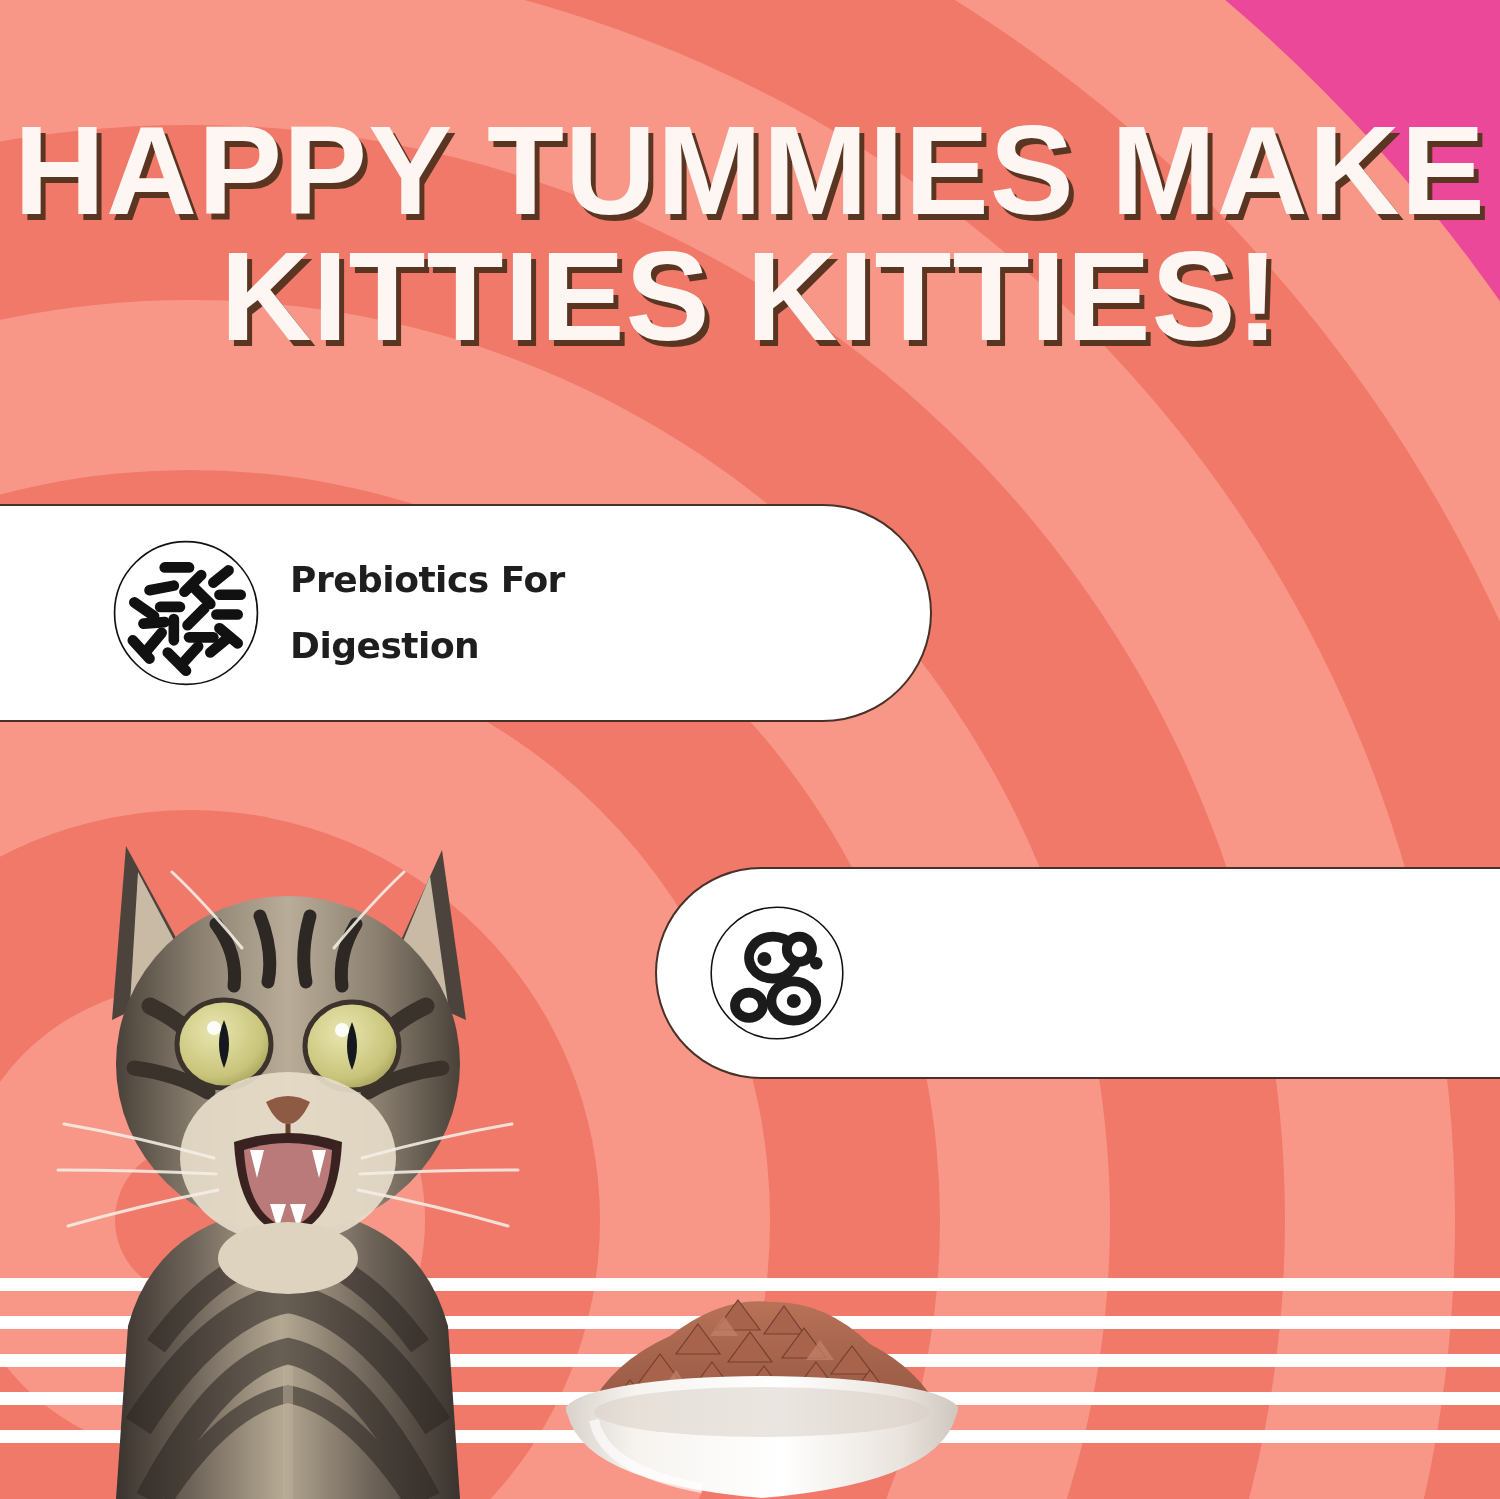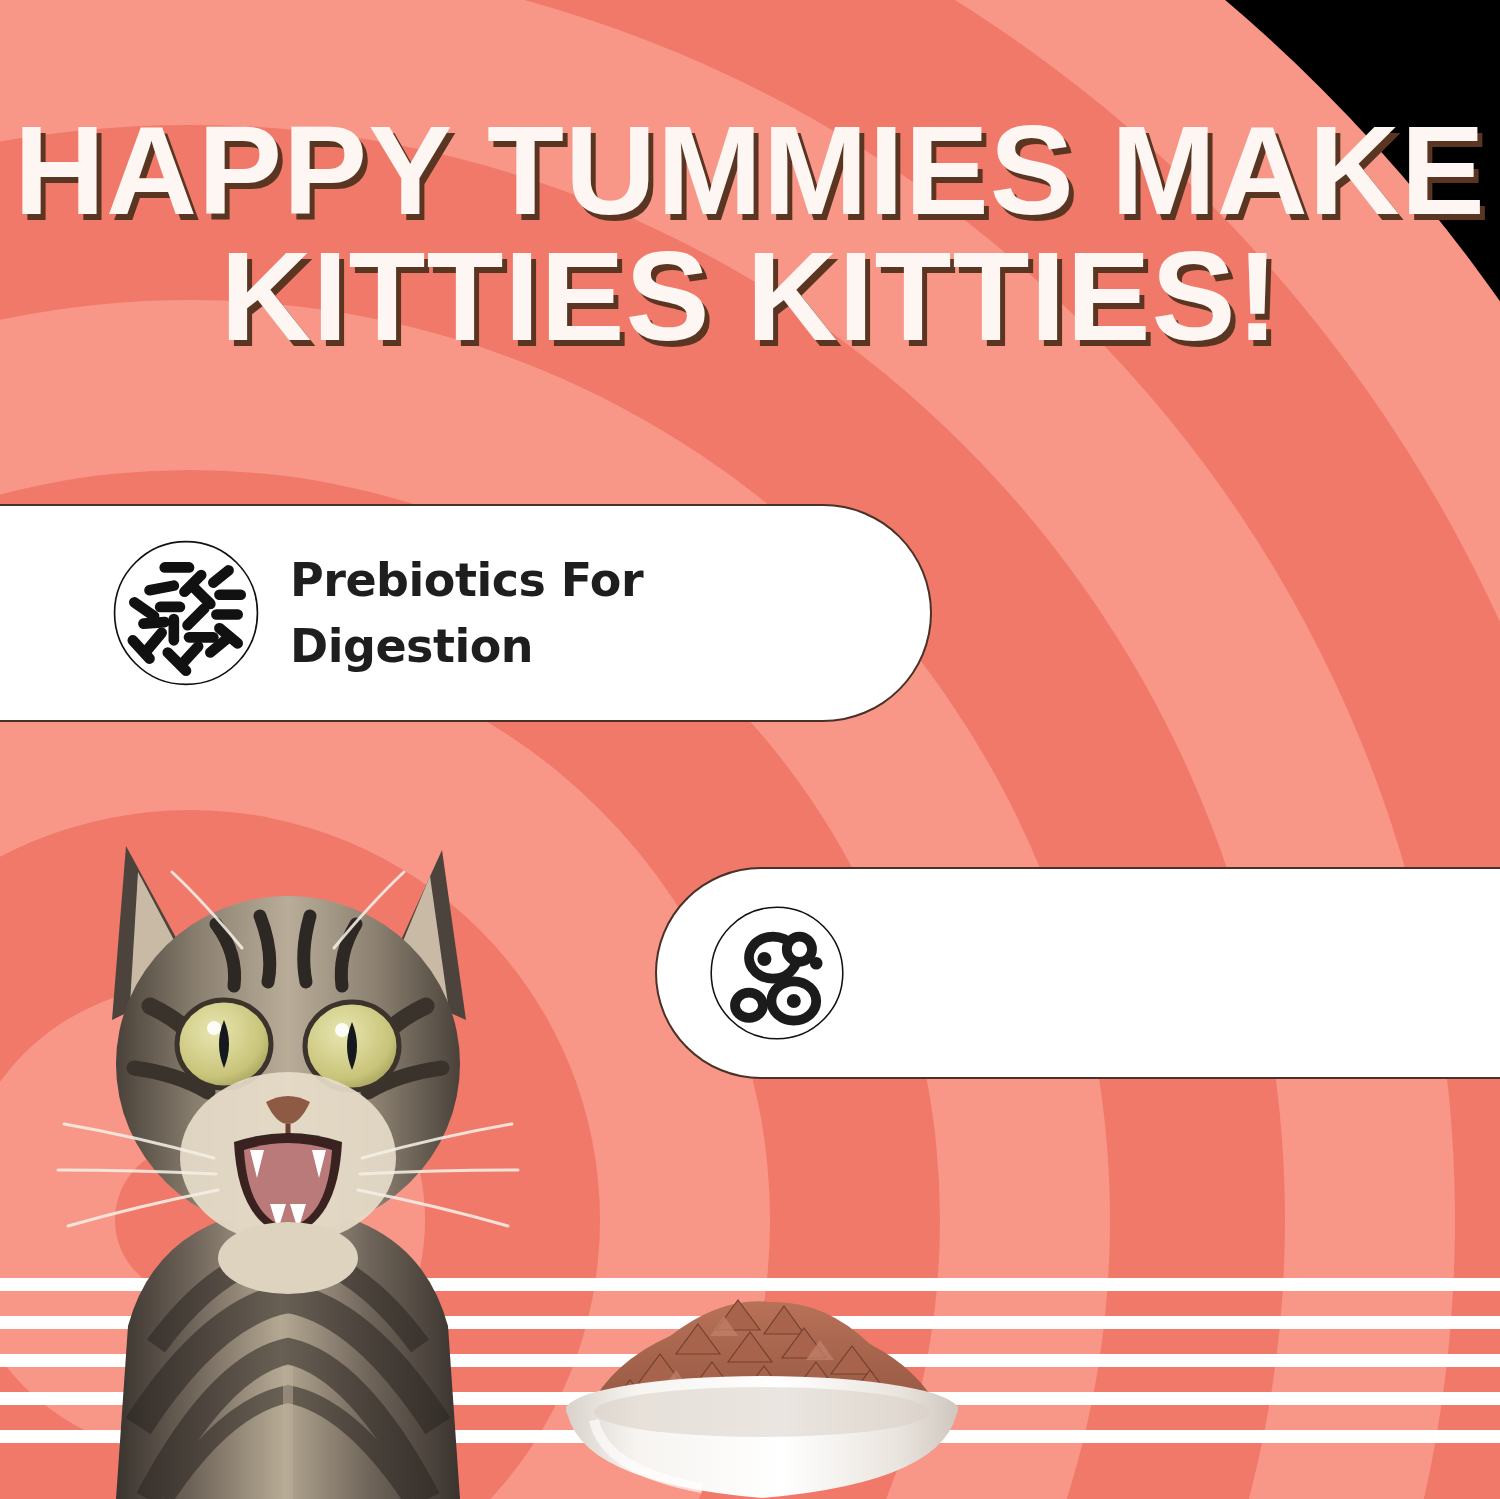--- a/index.html
+++ b/index.html
@@ -2,21 +2,21 @@
 <html><head>
 <meta charset="utf-8">
 <style>
   html,body{margin:0;padding:0;background:#fff;}
   body{font-family:"Liberation Sans",sans-serif;}
 
   .canvas{
     position:relative;
     width:1500px;height:1499px;
     overflow:hidden;
-    background:#000000;
+    background:#ec4899;
   }
 
   
   .rings{position:absolute;inset:0;overflow:hidden;}
   .ring{
     position:absolute;
     border-radius:50%;
     left:50%;top:50%;
     transform:translate(-50%,-50%);
   }
@@ -72,21 +72,21 @@
   .pill-icon{
     flex:0 0 auto;
     width:152px;height:152px;
     margin-right:28px;
   }
   .pill-2 .pill-icon{width:140px;height:140px;margin-right:30px;}
   .pill-icon svg{display:block;width:100%;height:100%;}
   .pill-text{
     font-family:"DejaVu Sans","Liberation Sans",sans-serif;
     font-weight:bold;
-    font-size:46px;
+    font-size:36px;
     line-height:66px;
     color:#1E1E1E;
     letter-spacing:-0.5px;
   }
   .pill-2 .pill-text{font-size:52px;line-height:64px;}
 
   
   .stripe{
     position:absolute;
     left:0;width:1500px;

